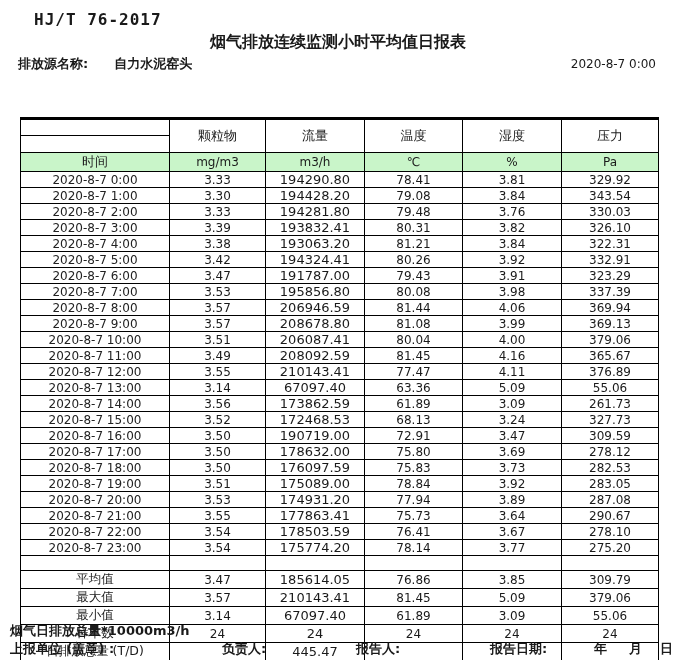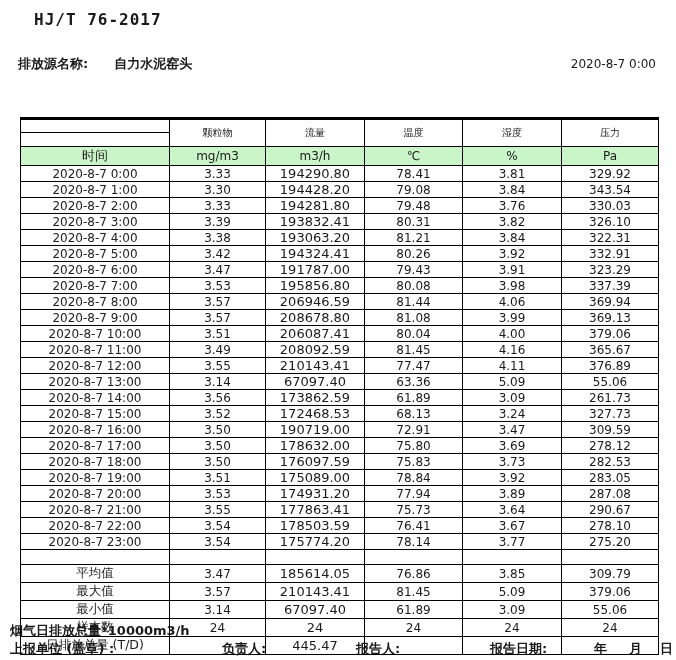--- a/index.html
+++ b/index.html
@@ -30,21 +30,21 @@
   .dt { margin-left:auto; font-size:12px; font-weight:normal; }
 
   table.rep {
     position:absolute; left:20px; top:117px;
     border-collapse:collapse; table-layout:fixed; width:638px;
     border:1px solid #000; border-top:3px solid #000;
   }
   table.rep td { border:1px solid #000; text-align:center; overflow:hidden; white-space:nowrap; }
 
   td.hdr-top, td.hdr-bot { height:14px; }
-  td.pol { font-size:10px; height:28px; }
+  td.pol { font-size:13px; height:34px; }
   tr.units td { background:var(--green,#c9f5c9); height:18px; font-size:12px; }
   tr.units td.time-h { font-size:13px; color:#222;margin-left:28px; }
 
   tbody.data td, tbody.sum td, tr.spacer td { height:15px; font-size:12px; }
   tbody.data td.t-time { font-size:12px; color:#222; }
   tbody.data td.t-flow, tbody.sum td.t-flow { font-size:13px; }
   tbody.sum td.s-label { font-size:12.5px; }
   tr.spacer td { height:15px; }
 
   .footnote {
@@ -61,20 +61,21 @@
   .lab-month { left:629px; }
   .lab-day { left:660px; }
 </style>
 </head>
 <body>
 
 <div class="page">
 
   <div class="std-no">HJ/T  76-2017</div>
 
+  <div class="title">烟气排放连续监测小时平均值日报表</div>
 
   <div class="src-row">
     <span class="src-label">排放源名称:</span>
     <span class="src-name">自力水泥窑头</span>
     <span class="dt">2020-8-7 0:00</span>
   </div>
 
   <table class="rep">
     <colgroup>
       <col style="width:149px">

